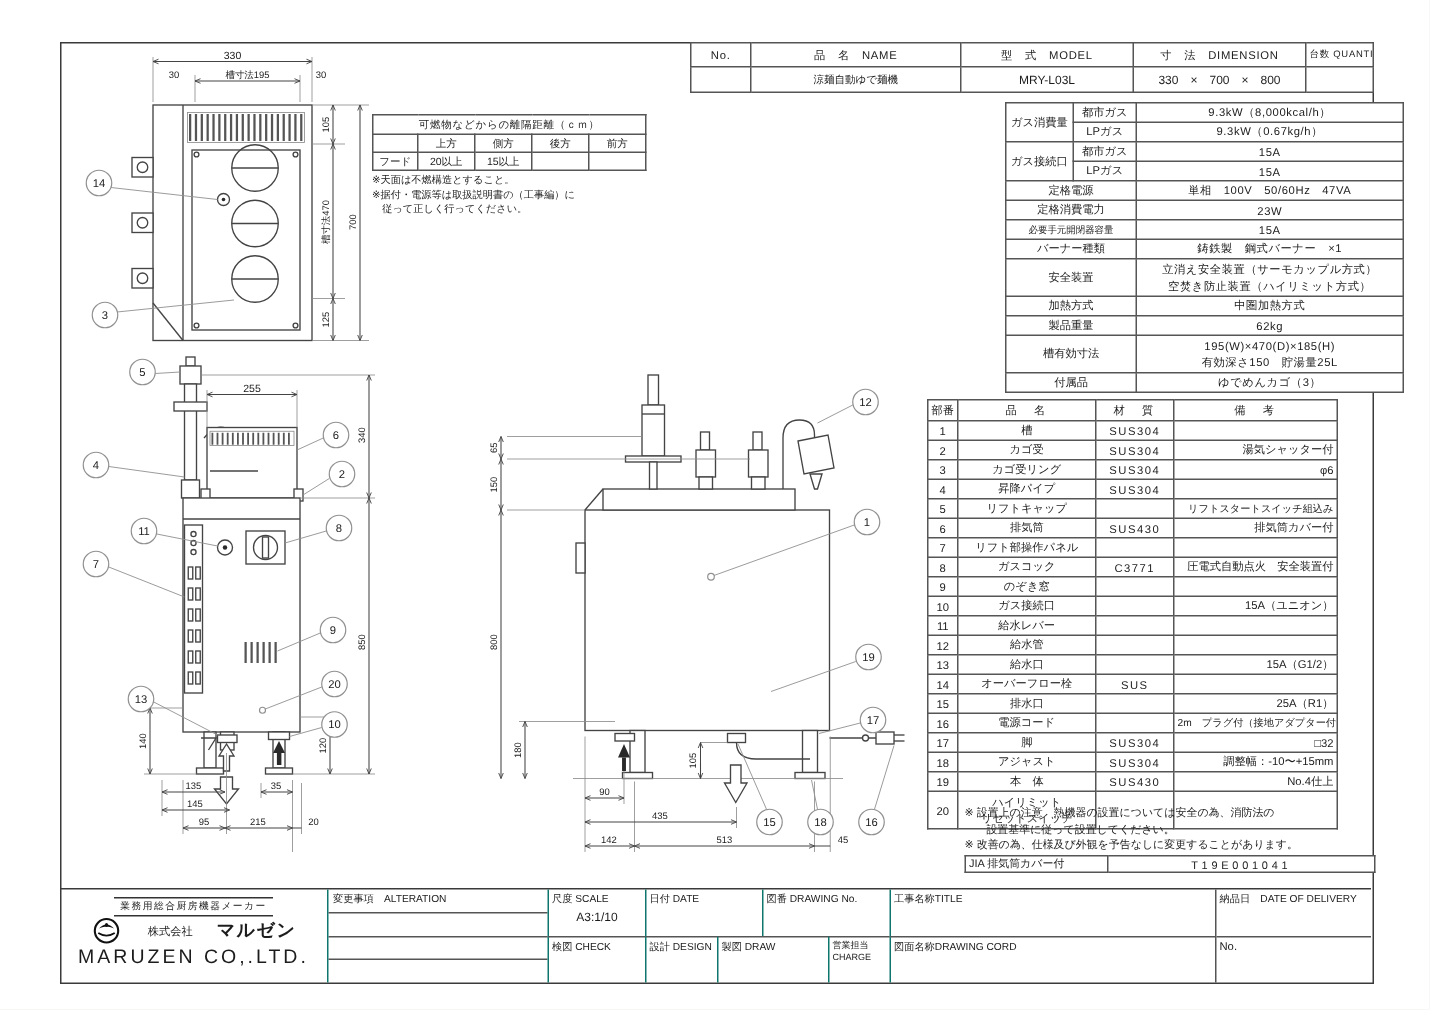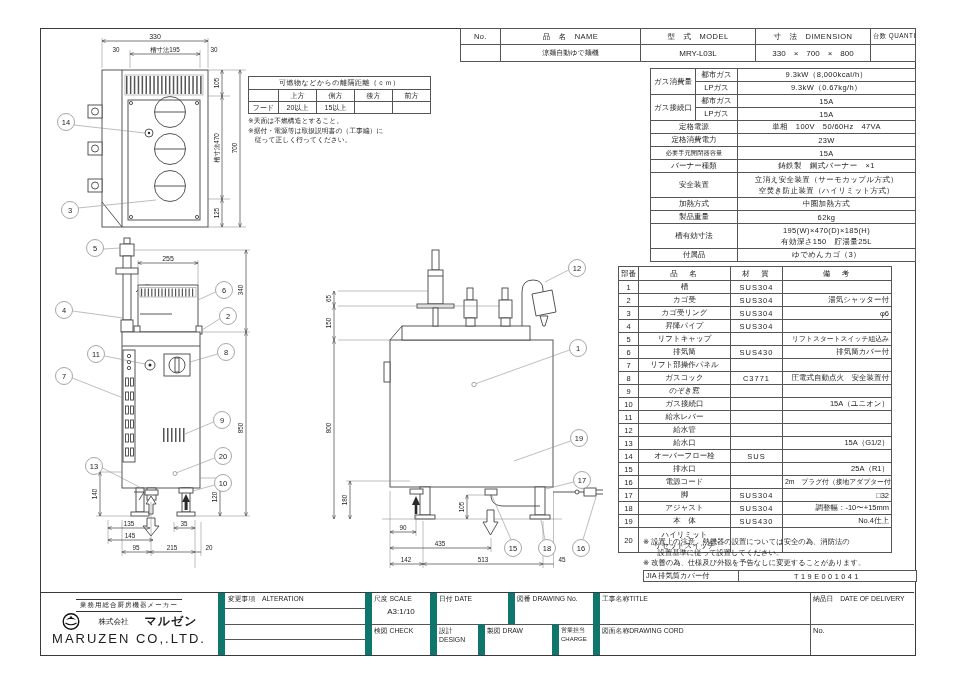--- a/index.html
+++ b/index.html
@@ -9,21 +9,21 @@
   
   table.grid{border-collapse:collapse;position:absolute;table-layout:fixed;background:#fff;}
   table.grid td,table.grid th{border:1px solid #555;font-weight:normal;padding:0 2px;overflow:hidden;
         white-space:nowrap;text-align:center;vertical-align:middle;}
   
   .hdr{left:460px;top:28px;width:455px;}
   .hdr th{height:15px;font-size:7.5px;letter-spacing:.5px;}
   .hdr td{height:16px;font-size:8px;}
   .hdr td.jp{font-size:7px;}
   
-  .spec{left:650px;top:68px;width:265px;font-size:7.5px;}
+  .spec{left:670px;top:68px;width:265px;font-size:7.5px;}
   .spec td{height:12px;}
   .spec td.v{letter-spacing:.4px;}
   .spec td.dbl{height:24px;}
   .spec .two{line-height:11px;}
   
   .parts{left:618px;top:266px;width:273px;font-size:7.5px;}
   .parts th{height:13px;letter-spacing:2px;}
   .parts td{height:12px;}
   .parts td.mat{letter-spacing:1px;}
   .parts td.note{text-align:right;}
@@ -35,21 +35,21 @@
   .cert td.lab{text-align:left;}
   .cert td.val{letter-spacing:2.5px;}
   
   .clr{position:absolute;left:248px;top:76px;width:182px;font-size:7px;}
   .clr table{border-collapse:collapse;width:182px;table-layout:fixed;background:#fff;}
   .clr td{border:1px solid #555;height:11px;text-align:center;padding:0;overflow:hidden;white-space:nowrap;}
   .clr .ttl{height:12px;letter-spacing:.5px;}
   .clr .nts{margin-top:2px;font-size:6.8px;line-height:9.5px;white-space:nowrap;}
   
   .tblock{position:absolute;left:40px;top:592px;width:874px;height:62px;border-top:1px solid #3a3a3a;box-sizing:border-box;}
-  .tb-cell{position:absolute;box-sizing:border-box;border-left:7px solid #0f766e;font-size:6.8px;padding:1px 2px;}
+  .tb-cell{position:absolute;box-sizing:border-box;border-left:1px solid #0f766e;font-size:6.8px;padding:1px 2px;}
   .tb-top{top:0;height:31px;}
   .tb-bot{top:31px;height:31px;border-top:1px solid #555;}
   .tb-val{display:block;text-align:center;margin-top:3px;font-size:8px;}
   .logo-cell{position:absolute;left:0;top:0;width:178px;height:62px;text-align:center;}
   .tagline{display:inline-block;margin-top:3px;font-size:6.5px;letter-spacing:1px;
            border-top:1px solid #333;border-bottom:1px solid #333;padding:1px 4px;}
   .logo-row{display:flex;align-items:center;justify-content:center;gap:16px;margin-top:1px;}
   .co-small{font-size:7.5px;}
   .co-big{font-size:12px;font-weight:bold;letter-spacing:1px;}
   .co-en{font-size:13px;letter-spacing:2px;margin-top:1px;}

